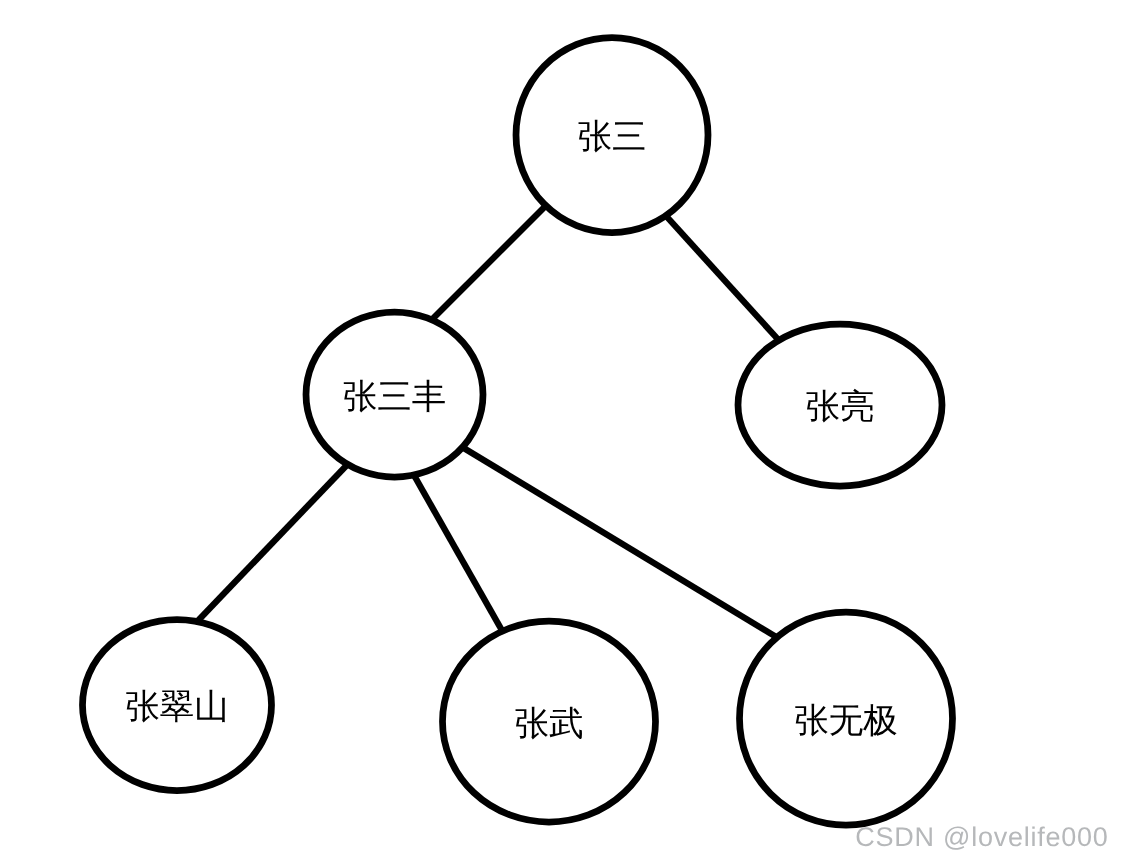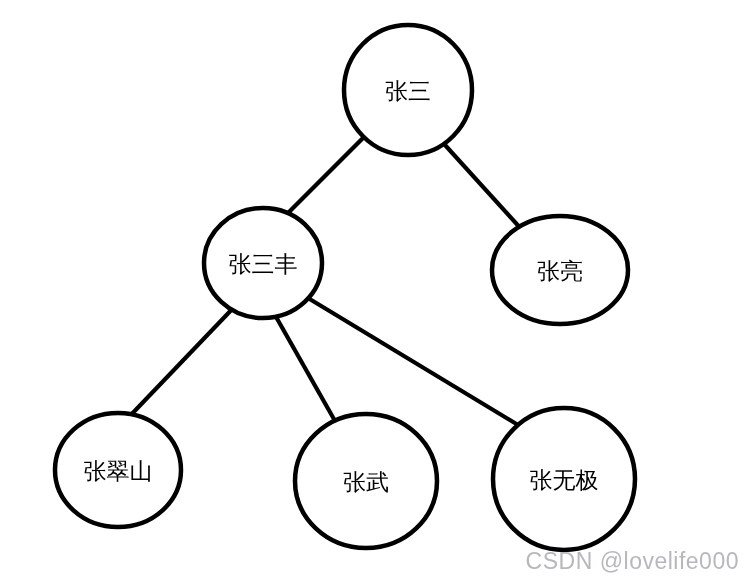--- a/index.html
+++ b/index.html
@@ -22,21 +22,21 @@
     height: 576px;
   }
   svg text {
     font-family: "Liberation Sans", "DejaVu Sans", sans-serif;
     user-select: none;
   }
   .watermark {
     position: absolute;
     top: 548px;
     right: 8px;
-    font-size: 23px;
+    font-size: 18px;
     letter-spacing: 0.5px;
     white-space: nowrap;
     text-align: right;
   }
 </style>
 </head>
 <body>
 
 <div class="canvas">
   <svg id="diagram-svg" width="747" height="576" viewBox="0 0 747 576" xmlns="http://www.w3.org/2000/svg">

